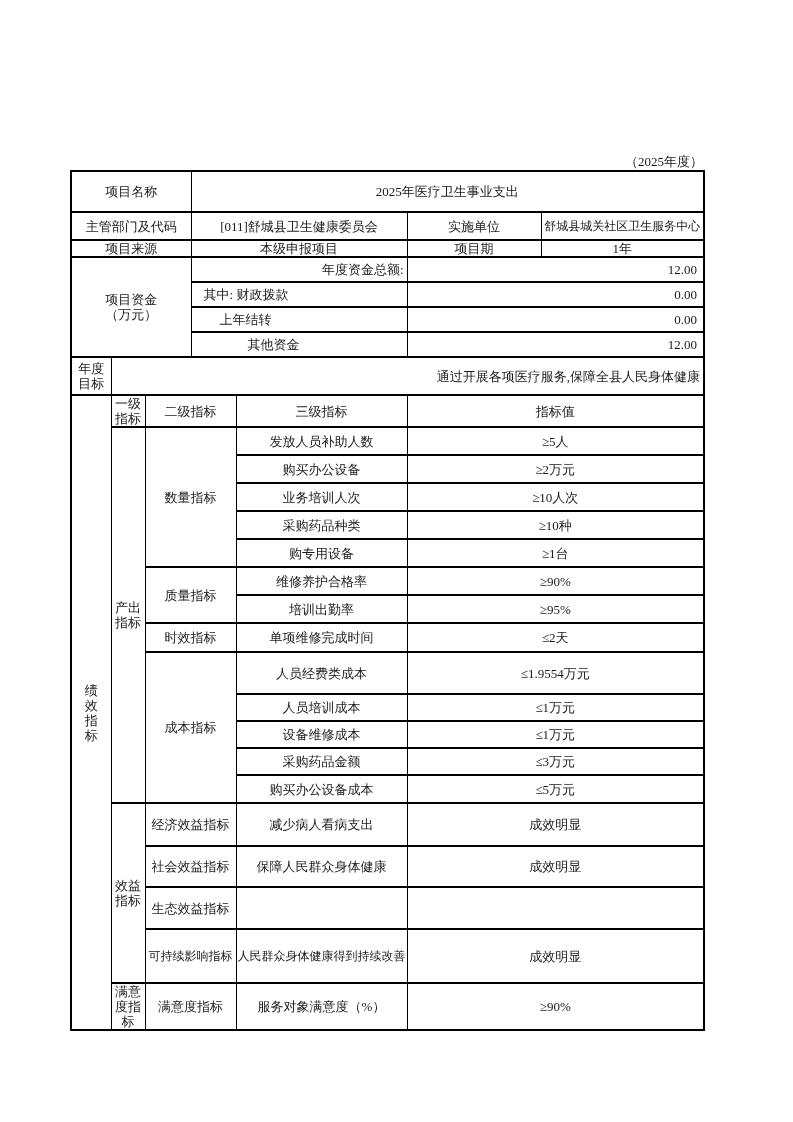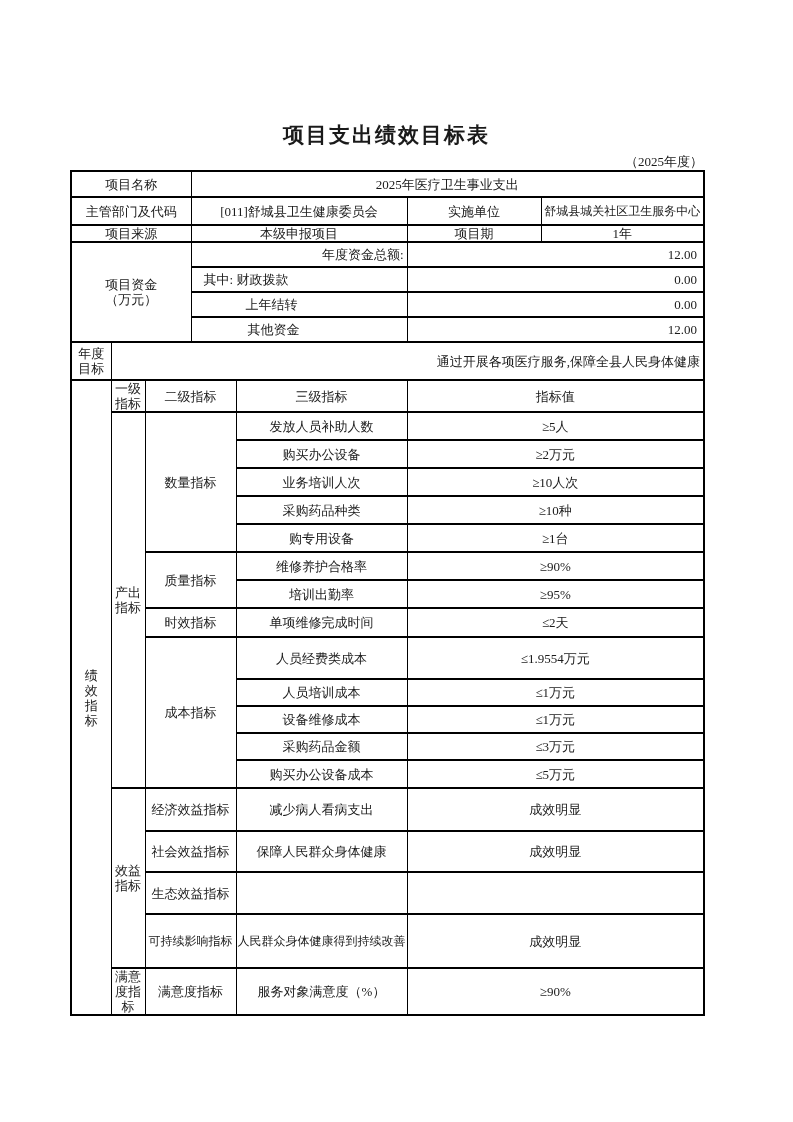--- a/index.html
+++ b/index.html
@@ -32,46 +32,45 @@
     text-align:center;vertical-align:middle;
     font-size:13px;line-height:15px;
     padding:0 3px;
     overflow:hidden;
   }
   .ml{white-space:pre-line;}        
   .left{text-align:left;}
   .num{text-align:right;padding-right:6px;}
   .f0{text-align:right;}
   .f1{padding-left:12px;}
-  .f2{padding-left:54px;}
+  .f2{padding-left:28px;}
   .f3{padding-left:56px;}
   .tight{font-size:12px;white-space:nowrap;letter-spacing:0;padding:0 1px;}
   .goal-text{text-align:right;padding-left:4px;}
 </style>
 </head>
 <body>
 
 <div class="page">
 
-  <div class="doc-title">项目支出绩效目标表</div>
   <div class="doc-subtitle">（2025年度）</div>
 
   <table class="main">
     <colgroup>
       <col style="width:40px">
         <col style="width:34px">
         <col style="width:46px">
       <col style="width:45px">
         <col style="width:171px">
         <col style="width:134px">
         <col style="width:163px">
     </colgroup>
 
     <tbody>
-        <tr style="height:26px">
+        <tr style="height:41px">
       <td colspan="3">项目名称</td>
       <td colspan="4">2025年医疗卫生事业支出</td>
     </tr>
     <tr style="height:28px">
       <td colspan="3">主管部门及代码</td>
       <td colspan="2">[011]舒城县卫生健康委员会</td>
       <td>实施单位</td>
       <td class="tight">舒城县城关社区卫生服务中心</td>
     </tr>
     <tr style="height:14px">

